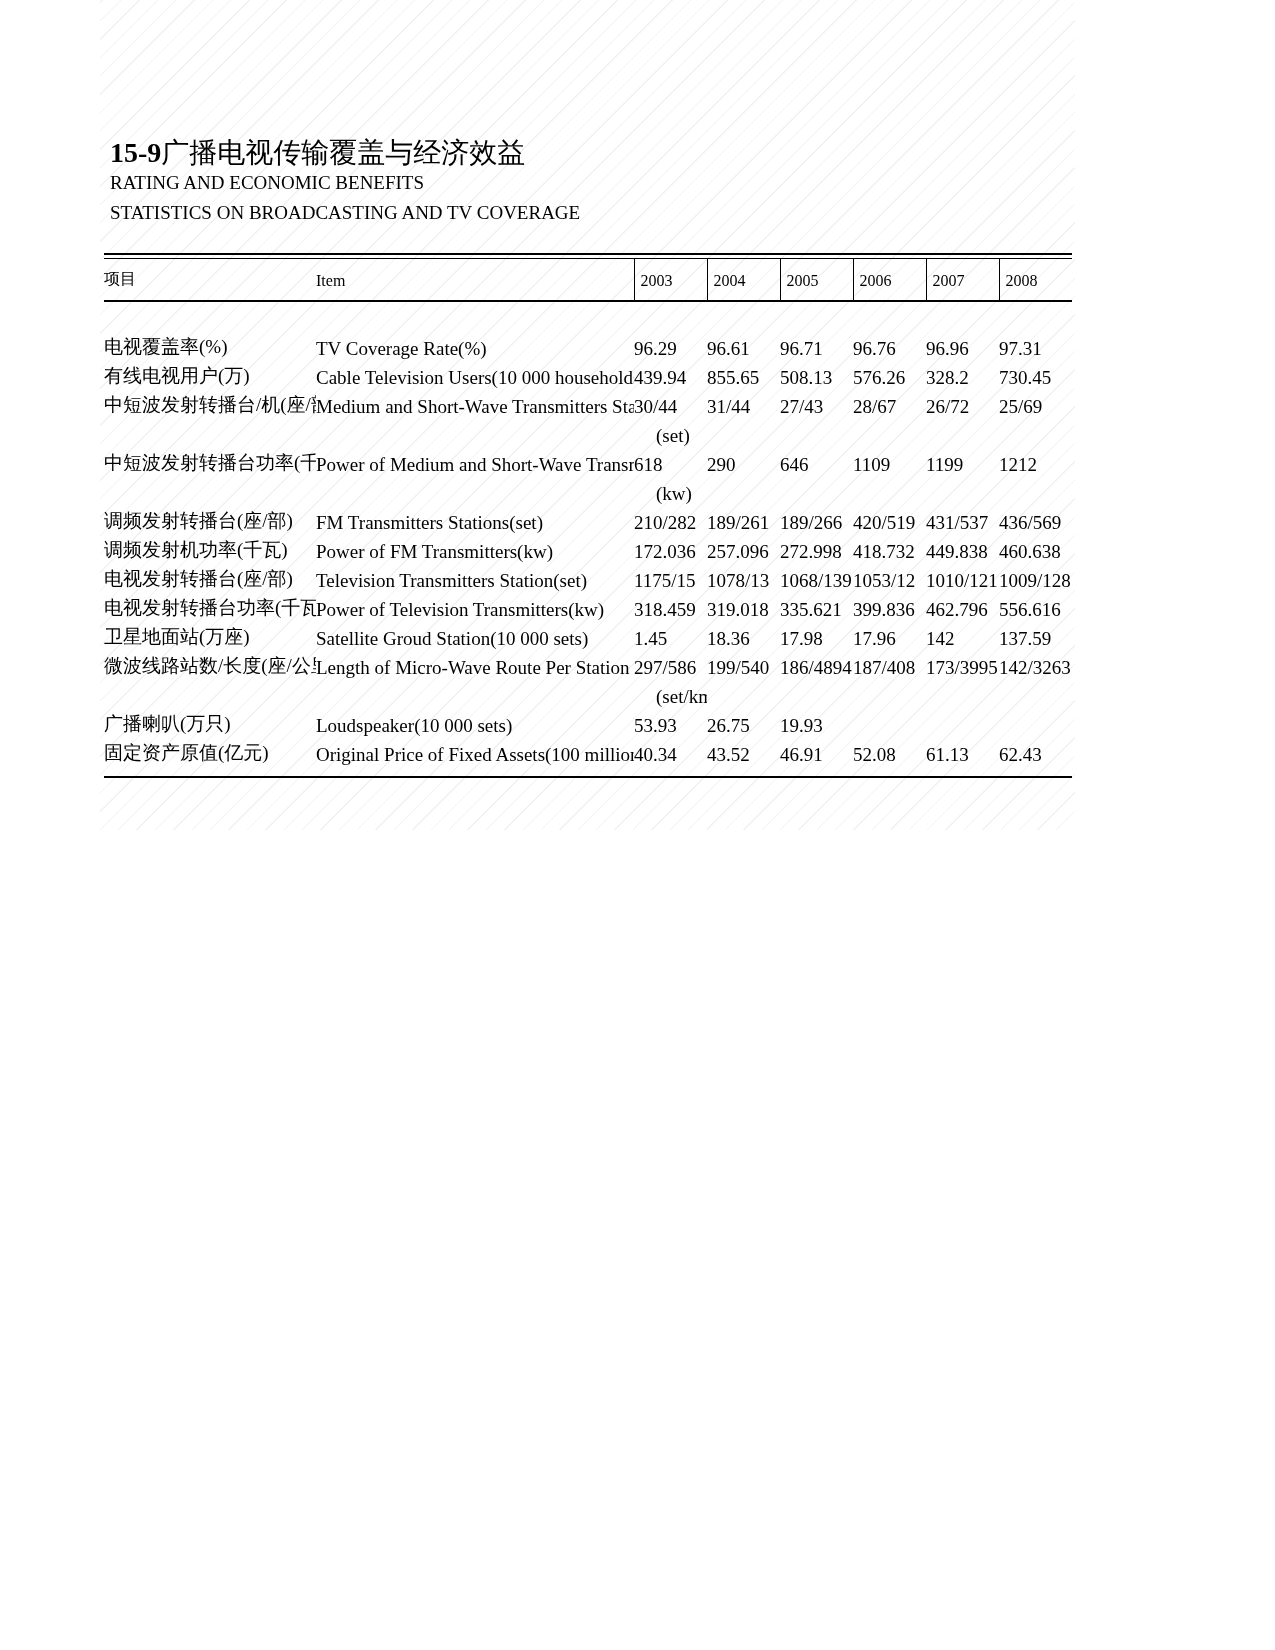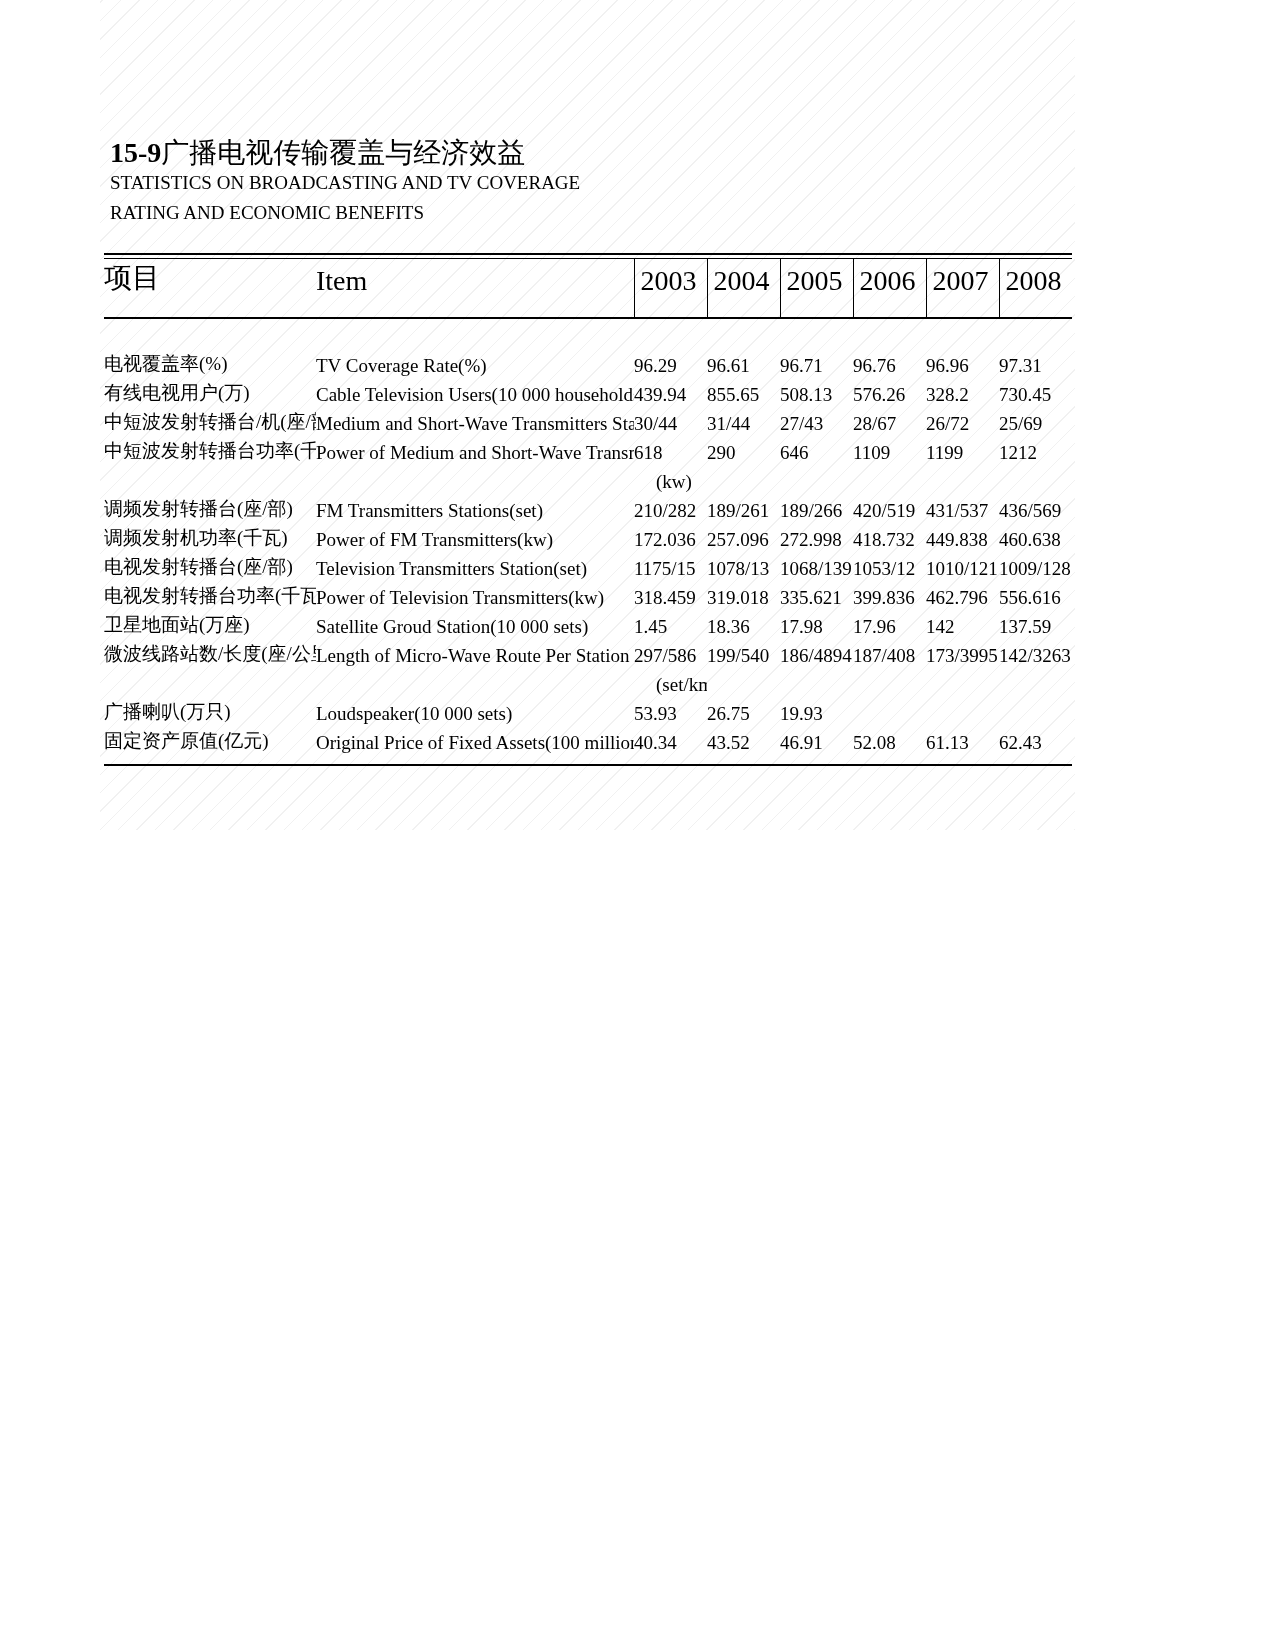--- a/index.html
+++ b/index.html
@@ -81,22 +81,22 @@
   
   col.c-cn   { width: 212px; }
   col.c-en   { width: 318px; }
   col.c-yr   { width: 73px; }
 
   
   tr.head-rule-top td { border-top: 2px solid #000; height: 3px; font-size: 0; line-height: 0; }
   tr.head-rule-gap td { border-top: 1px solid #000; height: 0px; font-size: 0; line-height: 0; }
   tr.header td {
     height: 31px;
-    font-size: 28px;
-    padding-bottom: 20px;
+    font-size: 16px;
+    padding-bottom: 10px;
   }
   tr.header td.yr {
     border-left: 1.5px solid #000;
     padding-left: 6px;
     margin-left: 36px;
   }
   tr.header-rule-bot td { border-top: 2px solid #000; height: 3px; font-size: 0; line-height: 0; }
 
   tr.spacer td { height: 26px; font-size: 0; line-height: 0; }
   tr.spacer-sm td { height: 10px; font-size: 0; line-height: 0; }
@@ -114,22 +114,22 @@
 </style>
 </head>
 <body>
 
 <div id="watermark"></div>
 
 <div id="page">
 
   <div class="titles">
     <div class="title-cn"><span class="tnum">15-9</span><span>广播电视传输覆盖与经济效益</span></div>
+    <div class="title-en">RATING AND ECONOMIC BENEFITS</div>
     <div class="title-en">STATISTICS ON BROADCASTING AND TV COVERAGE</div>
-    <div class="title-en">RATING AND ECONOMIC BENEFITS</div>
   </div>
 
   <div class="table-wrap">
     <table class="stat">
       <colgroup>
         <col class="c-cn">
           <col class="c-en">
         <col class="c-yr">
           <col class="c-yr">
           <col class="c-yr">
@@ -183,20 +183,26 @@
           <tr class="datarow">
             <td class="cn">中短波发射转播台/机(座/部)</td>
             <td class="en">Medium and Short-Wave Transmitters Station</td>
             <td class="num">30/44</td>
             <td class="num">31/44</td>
             <td class="num">27/43</td>
             <td class="num">28/67</td>
             <td class="num">26/72</td>
             <td class="num">25/69</td>
           </tr>
+          <tr class="unitrow">
+            <td class="cn"></td>
+            <td class="en"></td>
+            <td class="unit">(set)</td>
+            <td colspan="5"></td>
+          </tr>
           <tr class="datarow">
             <td class="cn">中短波发射转播台功率(千瓦)</td>
             <td class="en">Power of Medium and Short-Wave Transmitters</td>
             <td class="num">618</td>
             <td class="num">290</td>
             <td class="num">646</td>
             <td class="num">1109</td>
             <td class="num">1199</td>
             <td class="num">1212</td>
           </tr>

